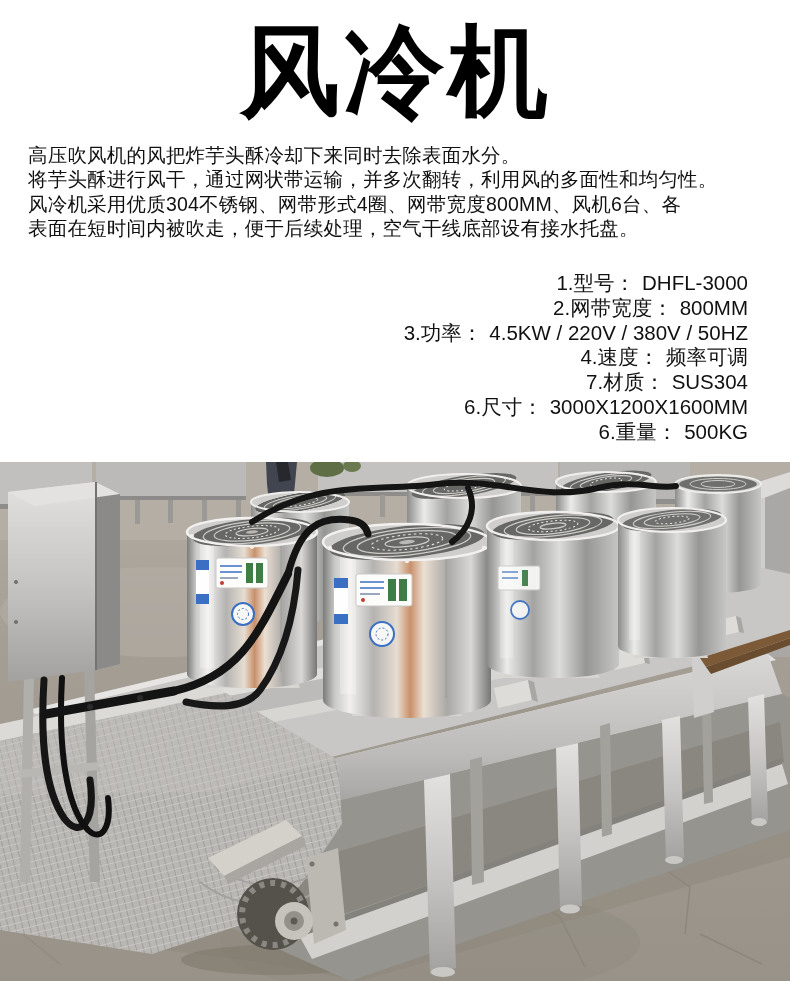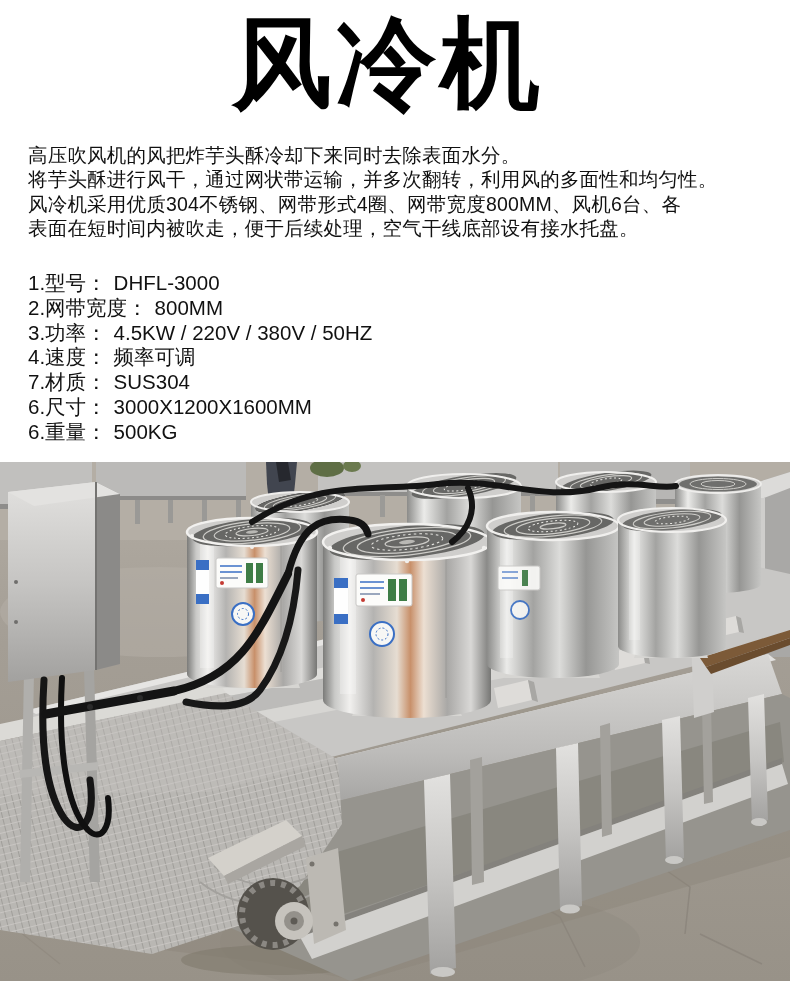--- a/index.html
+++ b/index.html
@@ -1,33 +1,33 @@
 <!DOCTYPE html>
 <html><head>
 <meta charset="utf-8">
 <style>
   html,body{margin:0;padding:0;background:#ffffff;}
   .page{
     position:relative;width:790px;height:981px;background:#ffffff;overflow:hidden;
     font-family:"Liberation Sans","DejaVu Sans",sans-serif;color:#111111;
   }
   .title{
-    position:absolute;top:2px;left:0;width:776px;text-align:center;margin:0;
+    position:absolute;top:2px;left:0;width:776px;text-align:center;margin:8px;
     font-size:100px;font-weight:bold;letter-spacing:4px;line-height:1.22;color:#000000;
   }
   .desc{
     position:absolute;top:143px;left:28px;width:748px;
     font-size:19.5px;line-height:24.4px;letter-spacing:0.2px;
   }
   .desc .line{white-space:nowrap;}
   .specs{
     position:absolute;top:271px;left:28px;width:720px;
     font-size:20.5px;line-height:24.8px;
   }
-  .spec-row{white-space:nowrap;}
+  .spec-row{white-space:nowrap;text-align:right;}
   .spec-value{margin-left:7px;}
   .photo{
     position:absolute;top:462px;left:0;width:790px;height:519px;display:block;
   }
 </style>
 </head>
 <body>
 
 <div class="page">
 

